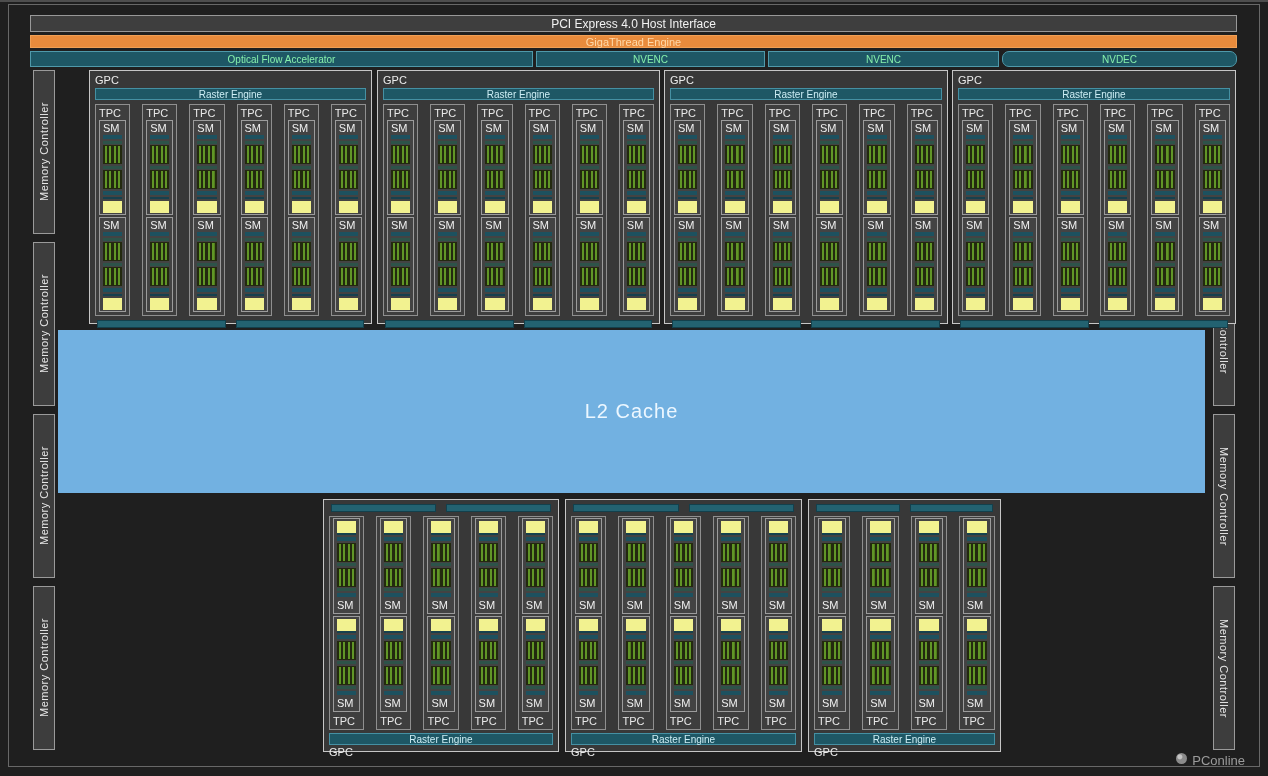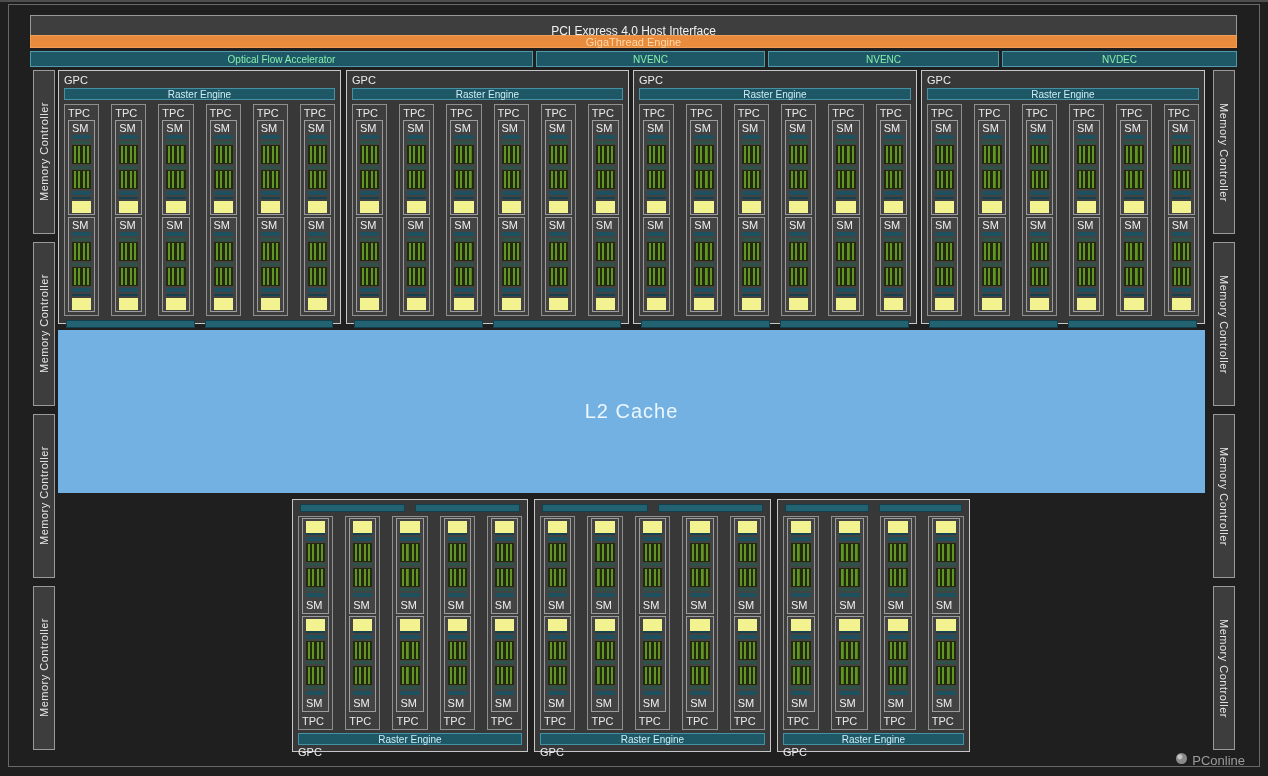--- a/index.html
+++ b/index.html
@@ -3,37 +3,37 @@
 <meta charset="utf-8">
 <style>
   html,body{margin:0;padding:0;background:#111;}
   .page{position:relative;width:1268px;height:776px;background:#1f1f1f;
         border-top:2px solid #4e4e4e;box-sizing:border-box;overflow:hidden;
         font-family:"Liberation Sans",sans-serif;-webkit-font-smoothing:antialiased;}
   .frame{position:absolute;left:8px;top:2px;width:1252px;height:763px;
          border:1px solid #686868;box-sizing:border-box;pointer-events:none;}
   .bar{position:absolute;display:flex;align-items:center;justify-content:center;
        box-sizing:border-box;white-space:nowrap;}
-  .pci{left:30px;top:13px;width:1207px;height:32px;background:#3e3e3e;
+  .pci{left:30px;top:13px;width:1207px;height:17px;background:#3e3e3e;
        border:1px solid #989898;color:#f2f2f2;font-size:12px;}
   .giga{left:30px;top:33px;width:1207px;height:13px;background:#e88b3c;
         border:1px solid #f0a055;color:#ffd9a8;font-size:11px;}
   .accel-row{position:absolute;left:30px;top:49px;width:1207px;height:16px;
              display:flex;gap:3px;}
   .teal{background:#1e5765;border:1px solid #4f99aa;color:#86efac;font-size:10px;
         display:flex;align-items:center;justify-content:center;box-sizing:border-box;}
   .mc-col{position:absolute;top:68px;width:22px;height:680px;display:flex;
           flex-direction:column;gap:8px;}
   .mc-col.left{left:33px;} .mc-col.right{left:1213px;}
   .mc{flex:1;background:#3d3d3d;border:1px solid #9a9a9a;box-sizing:border-box;
       color:#e6e6e6;font-size:11px;letter-spacing:.5px;display:flex;align-items:center;
       justify-content:center;writing-mode:vertical-rl;}
   .mc-col.left .mc{transform:rotate(180deg);}
   .gpc{position:absolute;background:#383838;border:1px solid #c6c6c6;
-       box-sizing:border-box;padding:2px 3px;}
+       box-sizing:border-box;padding:2px 3px;margin-left:31px;}
   .gpc-label{font-size:11px;color:#ececec;height:15px;line-height:15px;padding-left:2px;}
   .raster{height:12px;margin:0 2px 4px;background:#1e5765;border:1px solid #4590a3;
           color:#cdeef5;font-size:10px;display:flex;align-items:center;justify-content:center;
           box-sizing:border-box;}
   .gpc.bottom .raster{margin:3px 2px 0;}
   .tpc-row{display:flex;gap:12px;padding:0 2px;}
   .tpc{width:43px;background:#3e3e3e;border:1px solid #8f8f8f;box-sizing:border-box;
        padding:1px 2px;}
   .tpc-label{font-size:11px;color:#e8e8e8;height:14px;line-height:14px;padding-left:1px;}
   .sm{background:#434343;border:1px solid #9c9c9c;margin:0 1px 2px;padding:1px 2px;
@@ -67,21 +67,21 @@
 
 <div class="page">
   <div class="frame"></div>
 
   <div class="bar pci">PCI Express 4.0 Host Interface</div>
   <div class="bar giga">GigaThread Engine</div>
   <div class="accel-row" id="accel-row">
       <div class="teal" style="width: 503px;">Optical Flow Accelerator</div>
       <div class="teal" style="width: 229px;">NVENC</div>
       <div class="teal" style="width: 231px;">NVENC</div>
-      <div class="teal" style="width: 235px;">NVDEC</div>
+      <div class="teal" style="width: 235px; border-radius: 7px;">NVDEC</div>
     </div>
 
   <div class="mc-col left" id="mc-left">
       <div class="mc">Memory Controller</div>
       <div class="mc">Memory Controller</div>
       <div class="mc">Memory Controller</div>
       <div class="mc">Memory Controller</div>
     </div>
   <div class="mc-col right" id="mc-right">
       <div class="mc">Memory Controller</div>

